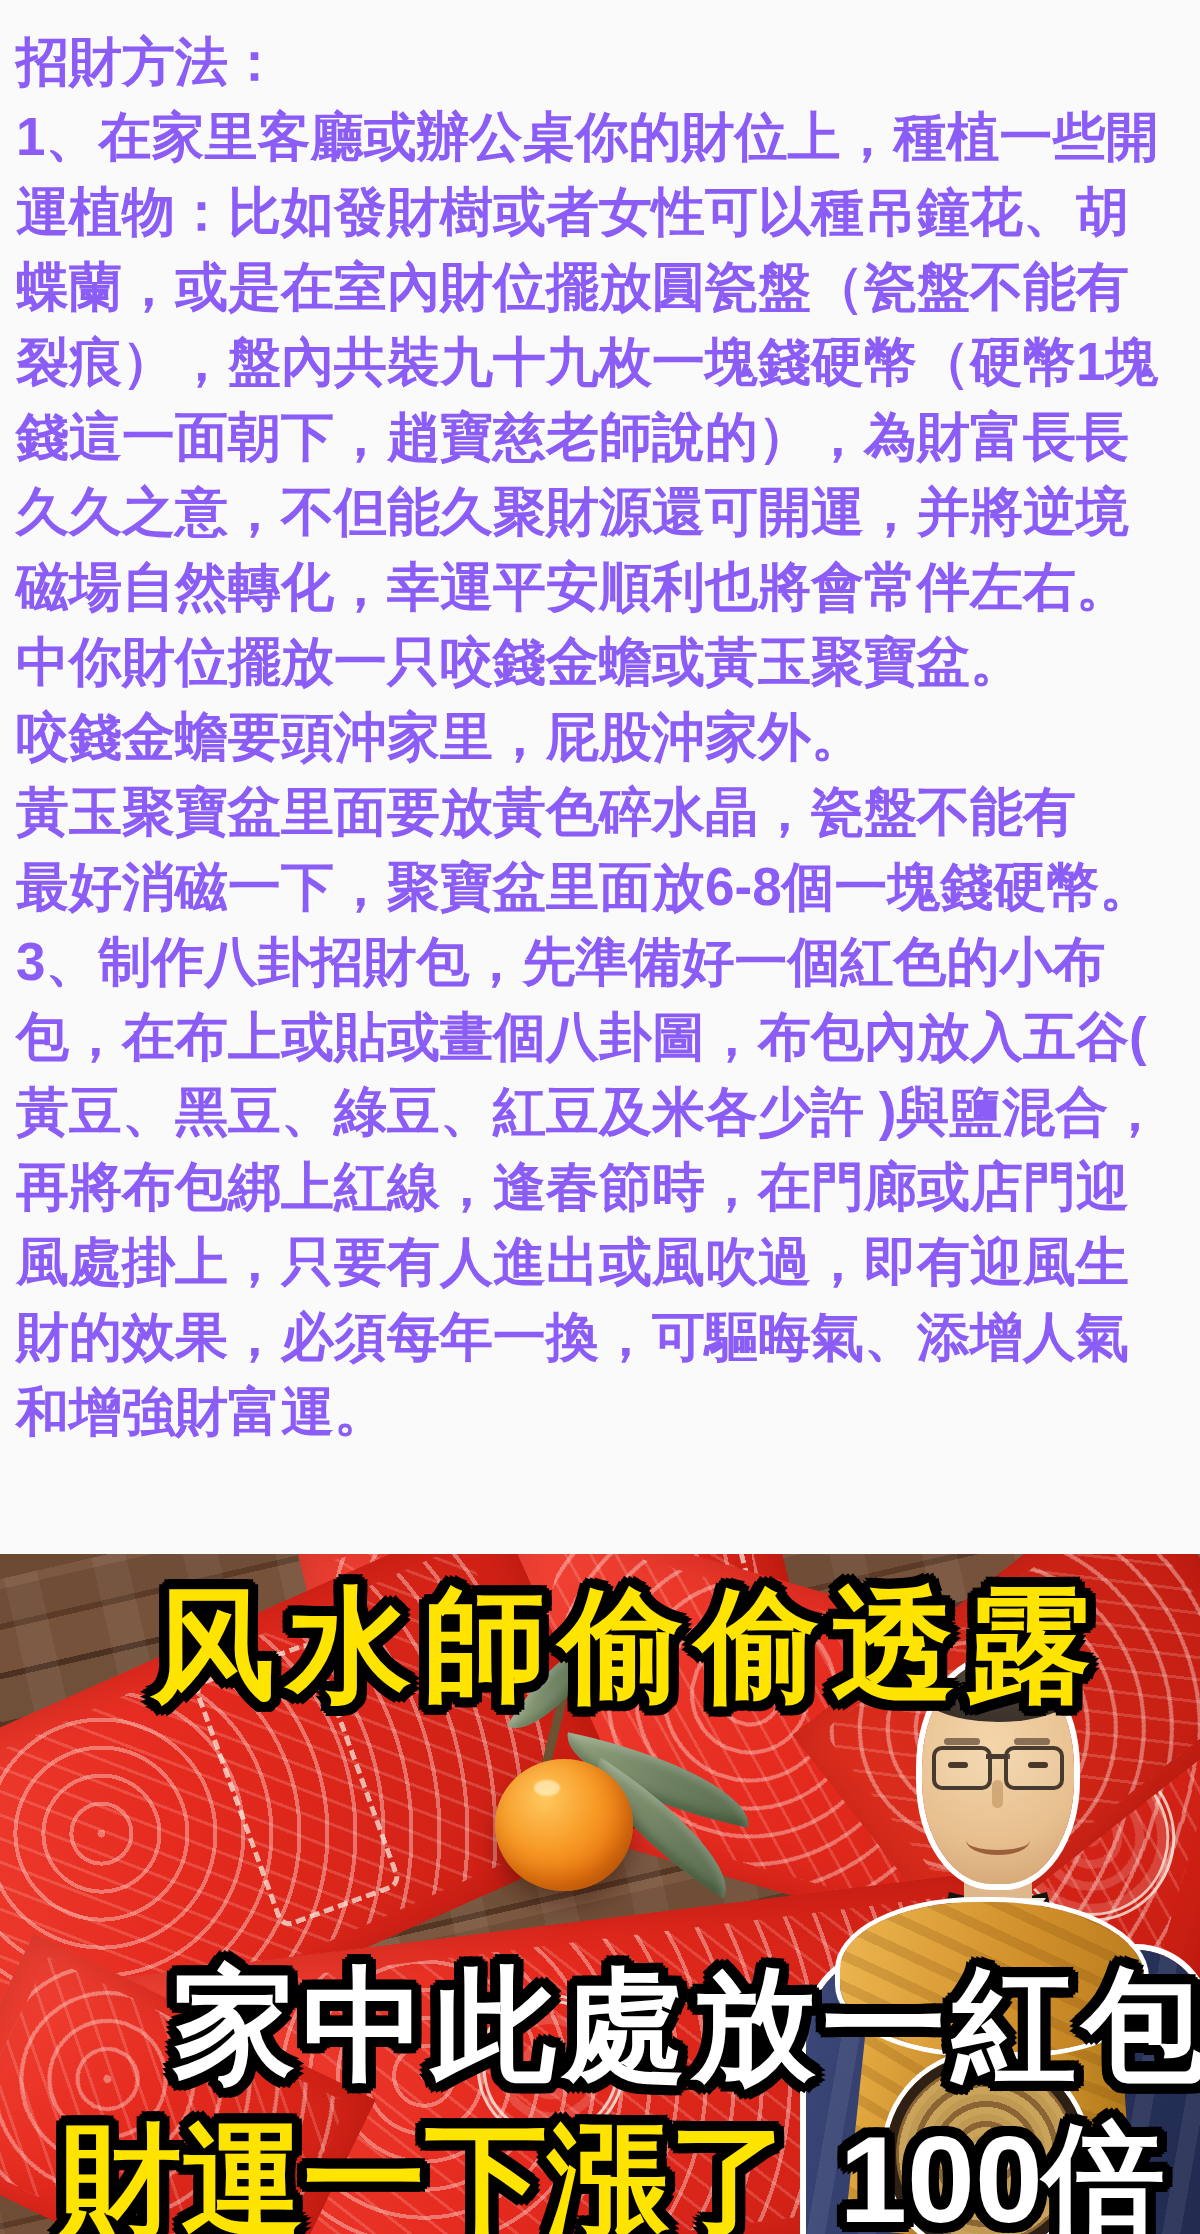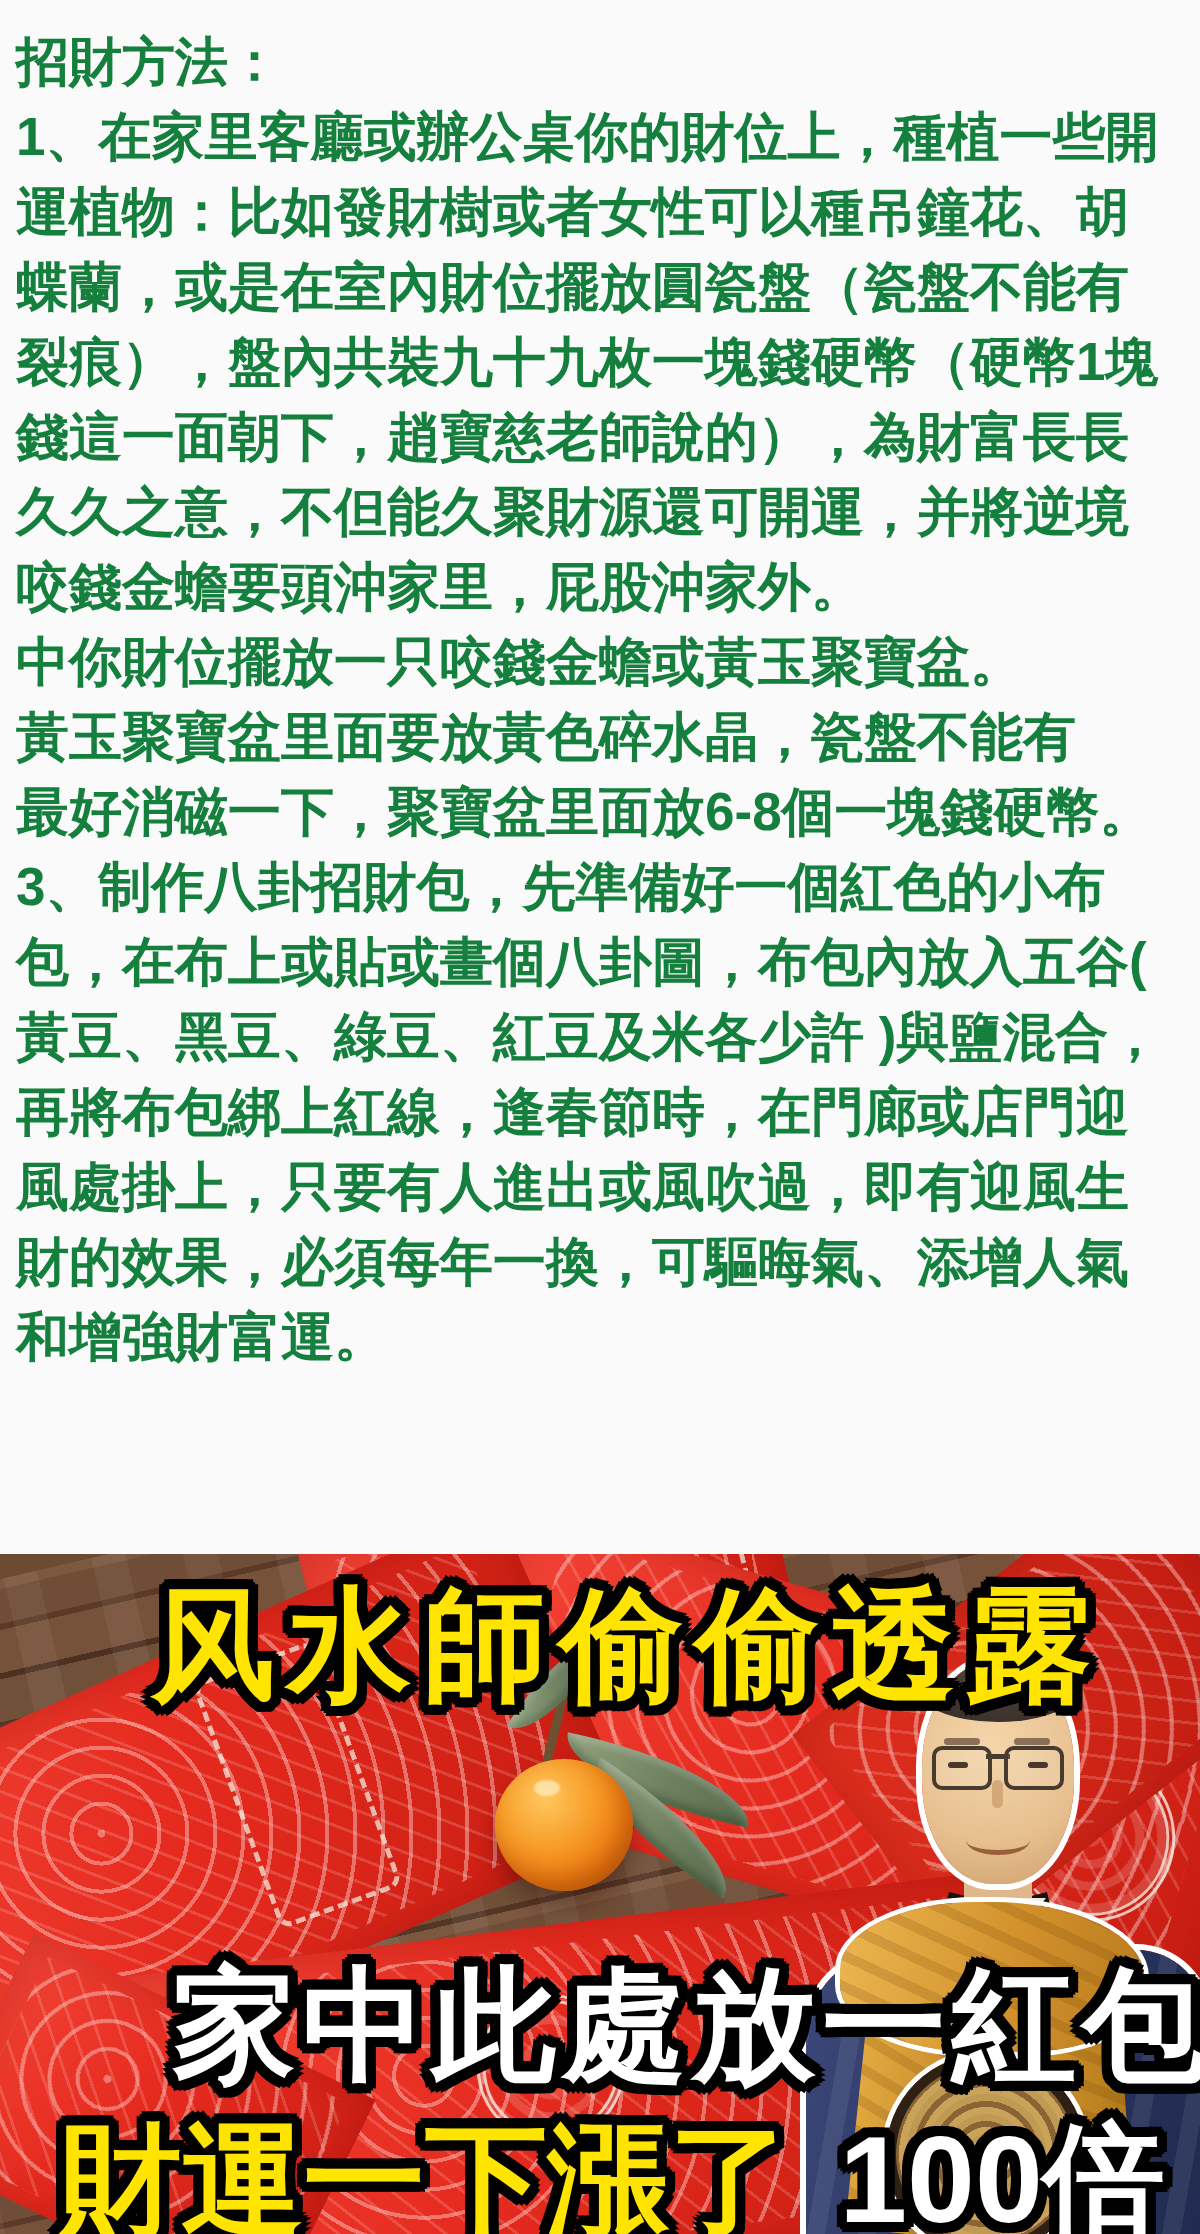--- a/index.html
+++ b/index.html
@@ -9,21 +9,21 @@
     background:#fbfafa;overflow:hidden;
     font-family:"Liberation Sans","DejaVu Sans",sans-serif;
   }
   
   .article{
     position:absolute;left:0;top:0;width:1200px;
     padding:24px 10px 0 16px;box-sizing:border-box;
   }
   .article p.line{
     margin:0;font-size:53px;line-height:75px;font-weight:700;
-    color:#15803d;letter-spacing:0;white-space:pre;
+    color:#8b5cf6;letter-spacing:0;white-space:pre;
   }
   
   .banner{
     position:absolute;left:0;top:1554px;width:1200px;height:680px;
     overflow:hidden;background:#6d4b33;
   }
   .wood{position:absolute;left:-15%;top:-15%;width:130%;height:130%;
     transform:rotate(-13deg);
     background:
       repeating-linear-gradient(90deg, rgba(255,255,255,.05) 0 34px, rgba(0,0,0,0) 34px 90px),
@@ -126,22 +126,23 @@
 <div class="page">
 
   <div class="article">
     <p class="line">招財方法：</p>
     <p class="line">1、在家里客廳或辦公桌你的財位上，種植一些開</p>
     <p class="line">運植物：比如發財樹或者女性可以種吊鐘花、胡</p>
     <p class="line">蝶蘭，或是在室內財位擺放圓瓷盤（瓷盤不能有</p>
     <p class="line">裂痕），盤內共裝九十九枚一塊錢硬幣（硬幣1塊</p>
     <p class="line">錢這一面朝下，趙寶慈老師說的），為財富長長</p>
     <p class="line">久久之意，不但能久聚財源還可開運，并將逆境</p>
+    <p class="line">磁場自然轉化，幸運平安順利也將會常伴左右。</p>
+    <p class="line">中你財位擺放一只咬錢金蟾或黃玉聚寶盆。</p>
     <p class="line">咬錢金蟾要頭沖家里，屁股沖家外。</p>
-    <p class="line">中你財位擺放一只咬錢金蟾或黃玉聚寶盆。</p>
     <p class="line">黃玉聚寶盆里面要放黃色碎水晶，瓷盤不能有</p>
     <p class="line">最好消磁一下，聚寶盆里面放6-8個一塊錢硬幣。</p>
     <p class="line">3、制作八卦招財包，先準備好一個紅色的小布</p>
     <p class="line">包，在布上或貼或畫個八卦圖，布包內放入五谷(</p>
     <p class="line">黃豆、黑豆、綠豆、紅豆及米各少許 )與鹽混合，</p>
     <p class="line">再將布包綁上紅線，逢春節時，在門廊或店門迎</p>
     <p class="line">風處掛上，只要有人進出或風吹過，即有迎風生</p>
     <p class="line">財的效果，必須每年一換，可驅晦氣、添增人氣</p>
     <p class="line">和增強財富運。</p>
   </div>

